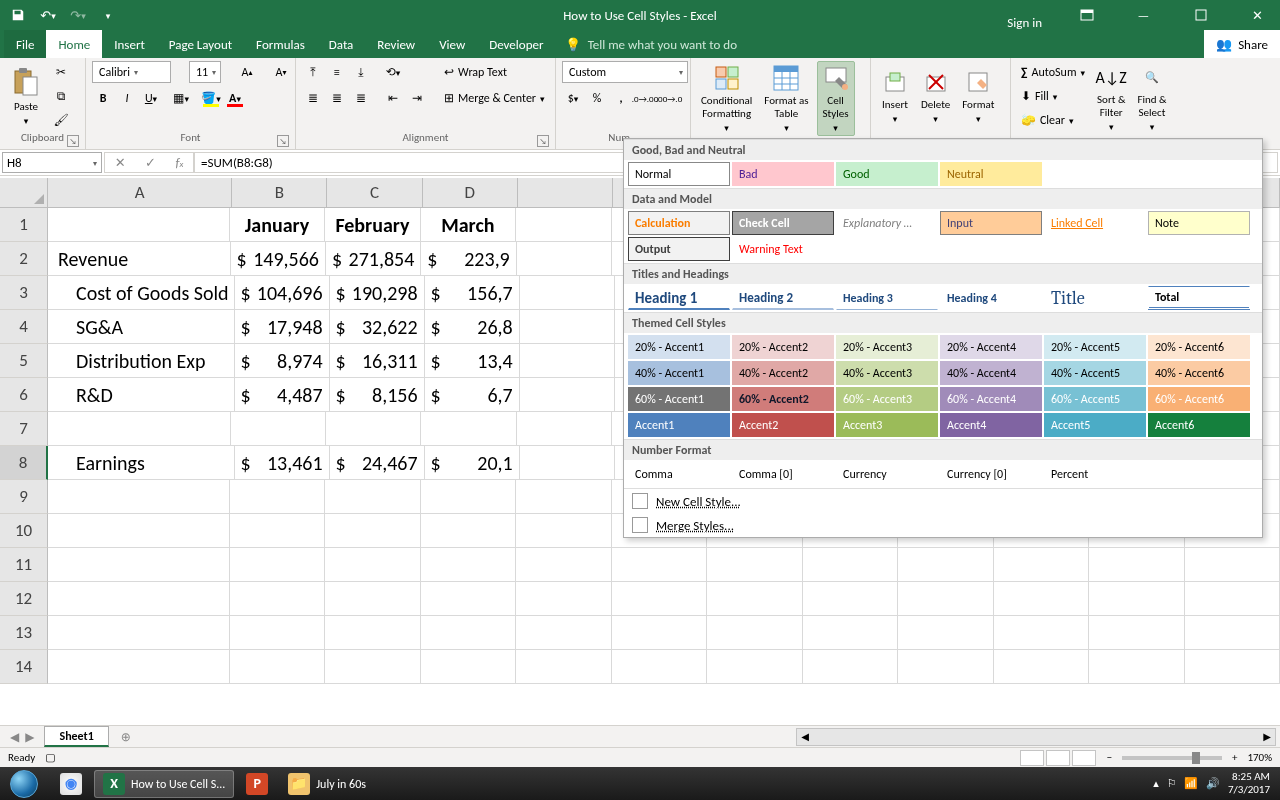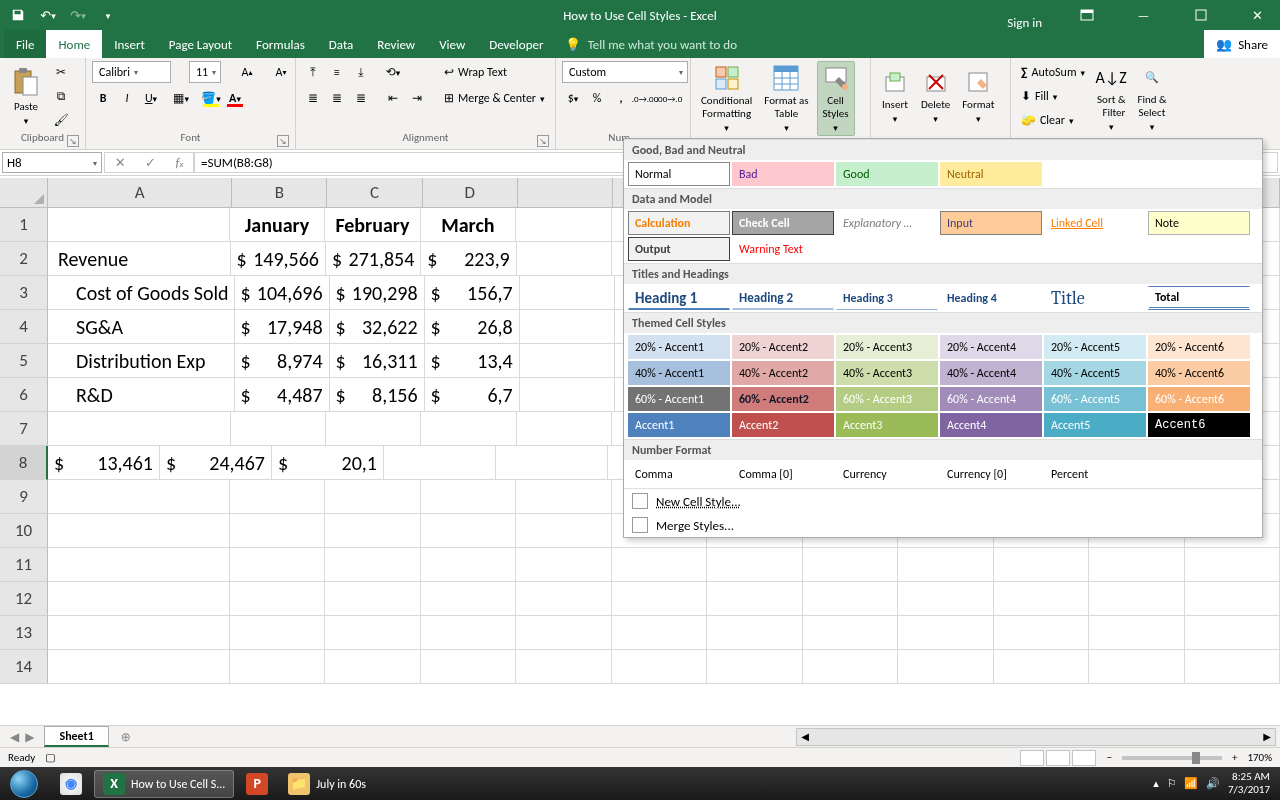--- a/index.html
+++ b/index.html
@@ -373,21 +373,21 @@
             <span class="ch">▾</span>
           </div>
         <div class="txtbtn">
             <span>🧽</span>
             <span>Clear</span>
             <span class="ch">▾</span>
           </div>
       </div>
       <div class="vbtn">
           <div class="ico" style="font-size:16px">A↓Z</div>
-          <span style="white-space:pre;text-align:right">Sort &amp;
+          <span style="white-space:pre;text-align:center">Sort &amp;
 Filter</span>
           <span class="ch">▾</span>
         </div>
       <div class="vbtn">
           <div class="ico">🔍</div>
           <span style="white-space:pre;text-align:center">Find &amp;
 Select</span>
           <span class="ch">▾</span>
         </div>
     </div>
@@ -580,20 +580,21 @@
         <div class="cell" style="width: 124px;"></div>
         <div class="cell" style="width: 124px;"></div>
         <div class="cell" style="width: 124px;"></div>
         <div class="cell" style="width: 124px;"></div>
         <div class="cell" style="width: 124px;"></div>
         <div class="cell" style="width: 124px;"></div>
         <div class="cell" style="width: 124px;"></div>
         <div class="cell" style="width: 124px;"></div>
       </div>
       <div class="cellrow">
+        <div class="cell label indent" style="width: 240px;">Earnings</div>
         <div class="cell money" style="width: 124px;">
           <span class="sym">$</span>
           <span>13,461</span>
         </div>
         <div class="cell money" style="width: 124px;">
           <span class="sym">$</span>
           <span>24,467</span>
         </div>
         <div class="cell money" style="width: 124px;">
           <span class="sym">$</span>
@@ -741,38 +742,38 @@
       <div class="swatch" style="background: rgb(208, 124, 122); color: #0f172a; font-weight: bold;">60% - Accent2</div>
       <div class="swatch" style="background: rgb(180, 204, 131); color: rgb(255, 255, 255);">60% - Accent3</div>
       <div class="swatch" style="background: rgb(160, 139, 185); color: rgb(255, 255, 255);">60% - Accent4</div>
       <div class="swatch" style="background: rgb(120, 193, 212); color: rgb(255, 255, 255);">60% - Accent5</div>
       <div class="swatch" style="background: rgb(249, 176, 116); color: rgb(255, 255, 255);">60% - Accent6</div>
       <div class="swatch" style="background: rgb(79, 129, 189); color: rgb(255, 255, 255);">Accent1</div>
       <div class="swatch" style="background: rgb(192, 80, 77); color: rgb(255, 255, 255);">Accent2</div>
       <div class="swatch" style="background: rgb(155, 187, 89); color: rgb(255, 255, 255);">Accent3</div>
       <div class="swatch" style="background: rgb(128, 100, 162); color: rgb(255, 255, 255);">Accent4</div>
       <div class="swatch" style="background: rgb(75, 172, 198); color: rgb(255, 255, 255);">Accent5</div>
-      <div class="swatch" style="background: #000000; color: rgb(255, 255, 255); font-family: Liberation Mono, monospace;">Accent6</div>
+      <div class="swatch" style="background: #15803d; color: rgb(255, 255, 255);">Accent6</div>
     </div>
   <div class="section-hdr">Number Format</div>
   <div class="style-row" id="nf-row">
       <div class="swatch">Comma</div>
       <div class="swatch">Comma [0]</div>
       <div class="swatch">Currency</div>
       <div class="swatch">Currency [0]</div>
       <div class="swatch">Percent</div>
     </div>
   <div class="footer">
     <div class="fitem">
         <span class="fico"></span>
         <span style="text-decoration:underline;text-decoration-style:dotted">New Cell Style...</span>
       </div>
     <div class="fitem">
         <span class="fico"></span>
-        <span style="text-decoration-style:dotted">Merge Styles...</span>
+        <span style="text-decoration:underline;text-decoration-style:dotted">Merge Styles...</span>
       </div>
   </div>
 </div>
 
 <div class="sheetbar">
   <div class="nav">
       <span>◀</span>
       <span>▶</span>
     </div>
   <div class="stabs">

